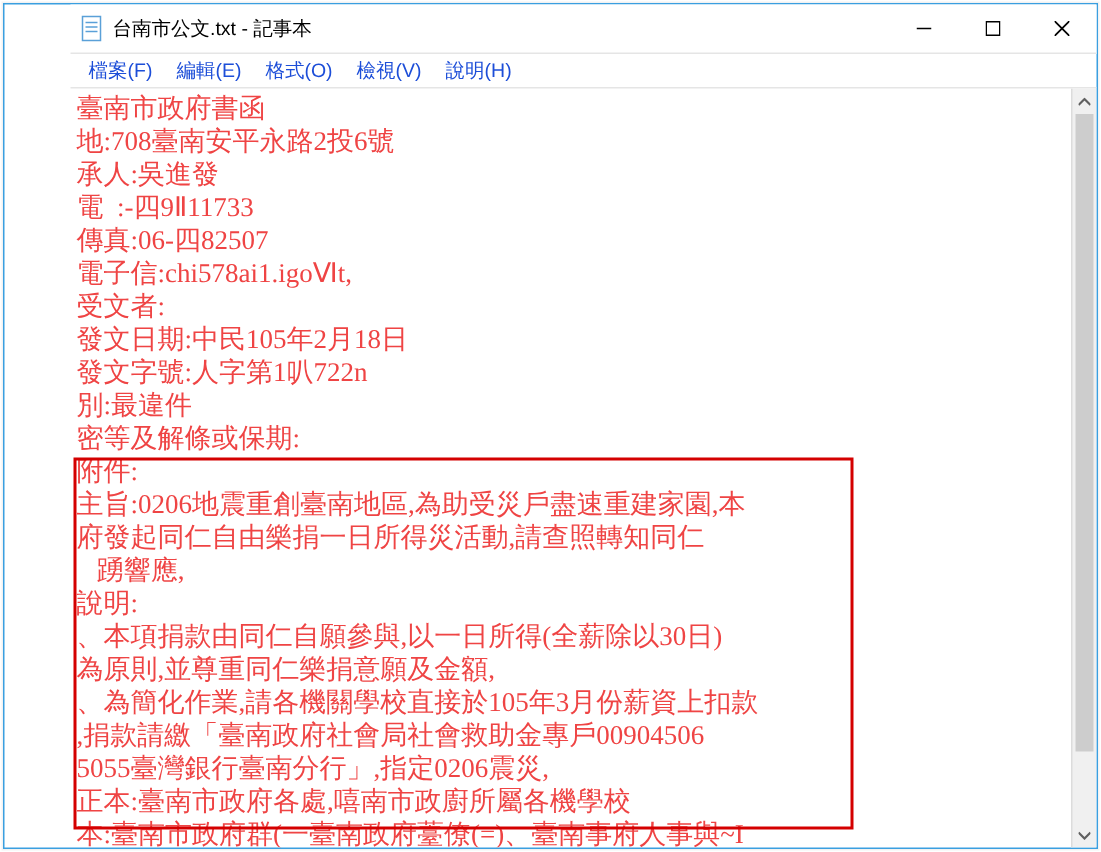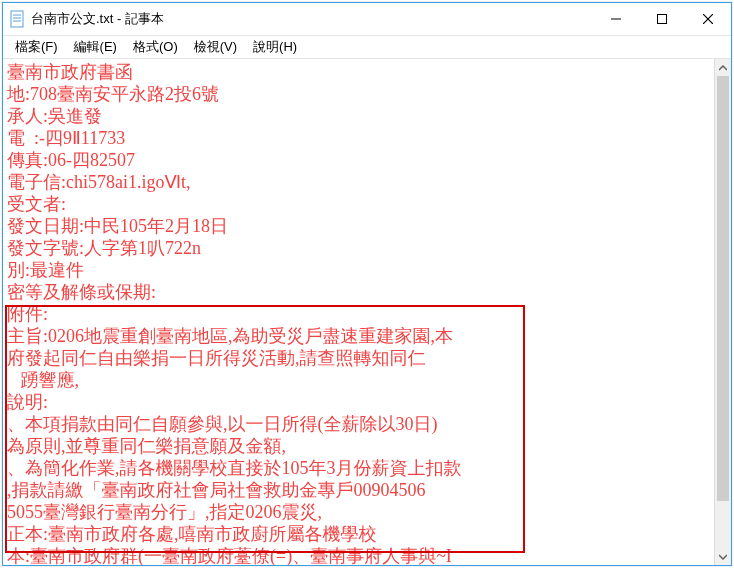--- a/index.html
+++ b/index.html
@@ -3,41 +3,42 @@
 <meta charset="utf-8">
 <style>
   * { box-sizing: border-box; margin: 0; padding: 0; }
   html, body { width: 734px; height: 568px; overflow: hidden; font-family: "Microsoft JhengHei", "PMingLiU", sans-serif; }
   .window {
     width: 730px; height: 564px; margin: 2px;
     border: 1px solid #3a9fe0;
     background: #fff;
     display: flex; flex-direction: column;
     box-shadow: 0 0 0 1px rgba(0,0,0,0.05);
+    padding-left: 44px;
   }
   .titlebar {
     height: 34px; display: flex; align-items: center;
     border-bottom: 1px solid #e5e5e5;
     background: #fff;
     padding-left: 6px;
   }
   .titlebar .icon {
     width: 16px; height: 20px; margin-right: 6px;
     display: inline-flex; align-items: center; justify-content: center;
   }
   .titlebar .title { font-size: 13px; color: #000; flex: 0 0 auto; }
   .titlebar .spacer { flex: 1 1 auto; }
   .winbtn {
     width: 46px; height: 32px; display: inline-flex; align-items: center; justify-content: center;
     font-size: 14px; color: #000;
   }
   .menubar {
     height: 24px; display: flex; align-items: center;
     padding: 0 4px; border-bottom: 1px solid #e5e5e5;
-    font-size: 13px; color: #000000; gap: 0;
+    font-size: 13px; color: #1d4ed8; gap: 0;
   }
   .menuitem { padding: 2px 8px; }
   .client {
     flex: 1 1 auto; position: relative; display: flex;
     overflow: hidden;
   }
   .textarea {
     flex: 1 1 auto; padding: 2px 4px 4px 4px;
     font-family: "PMingLiU", "MingLiU", "SimSun", serif;
     font-size: 18px; line-height: 22px; color: #ef4444;

